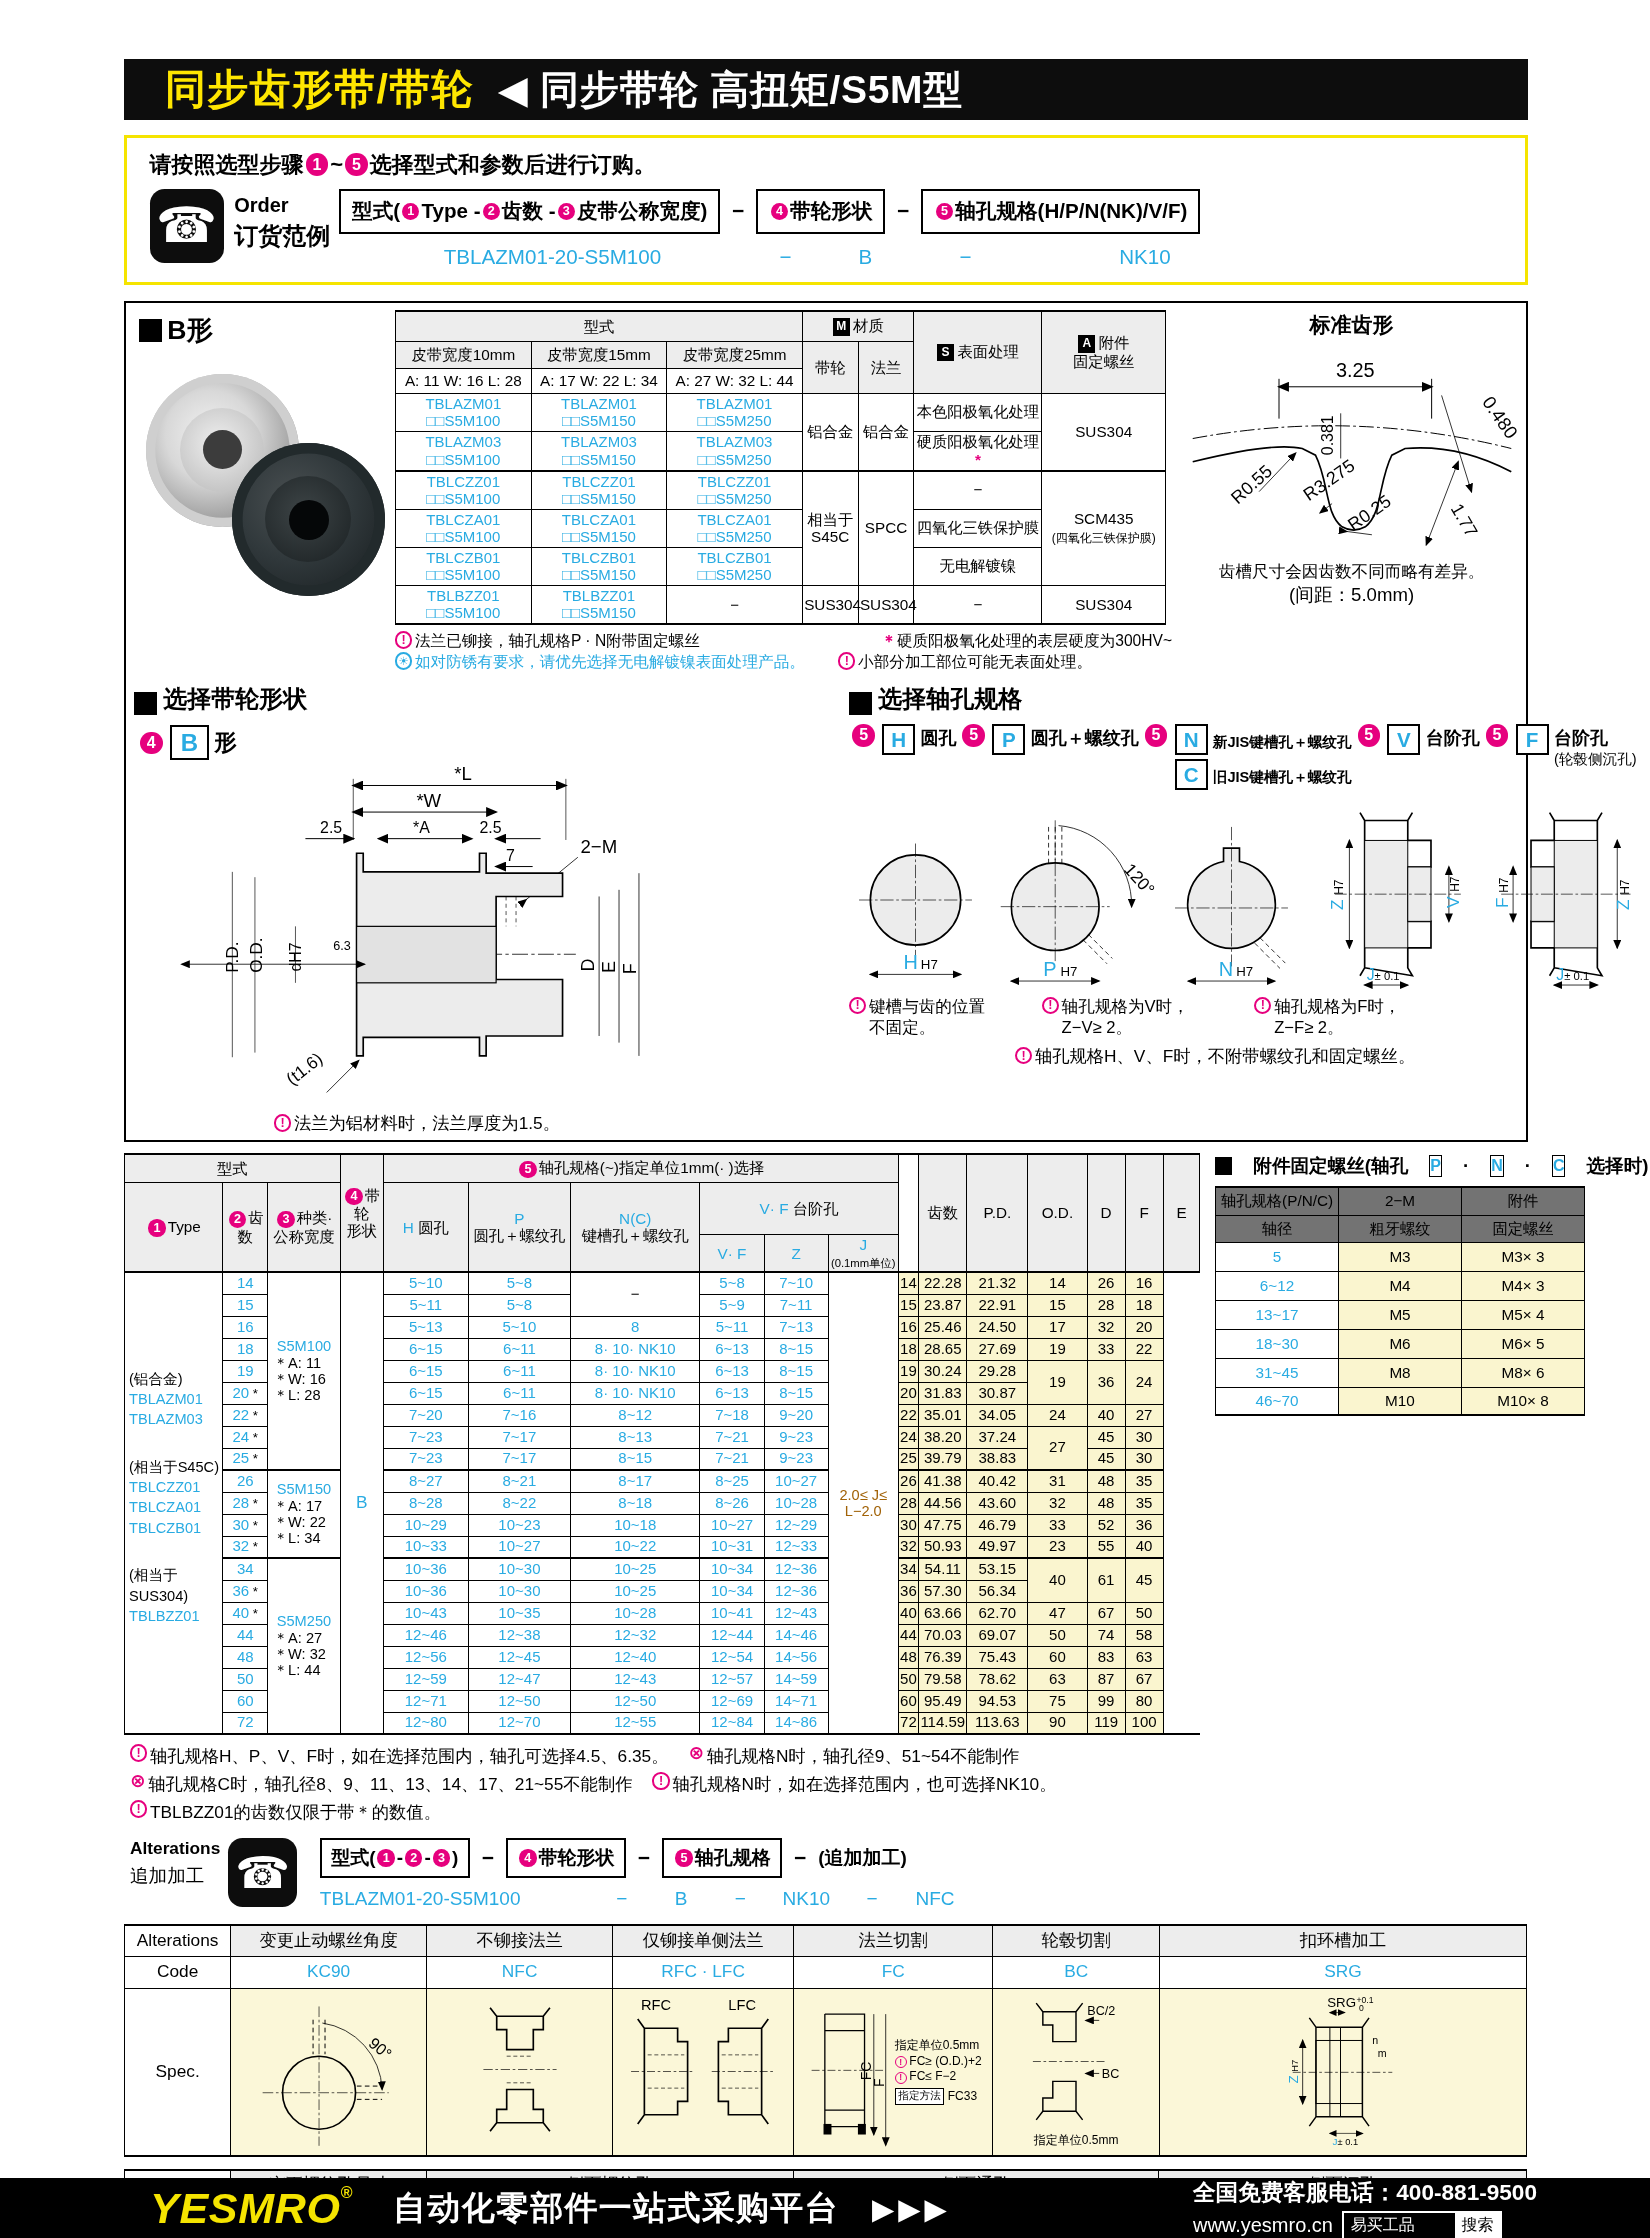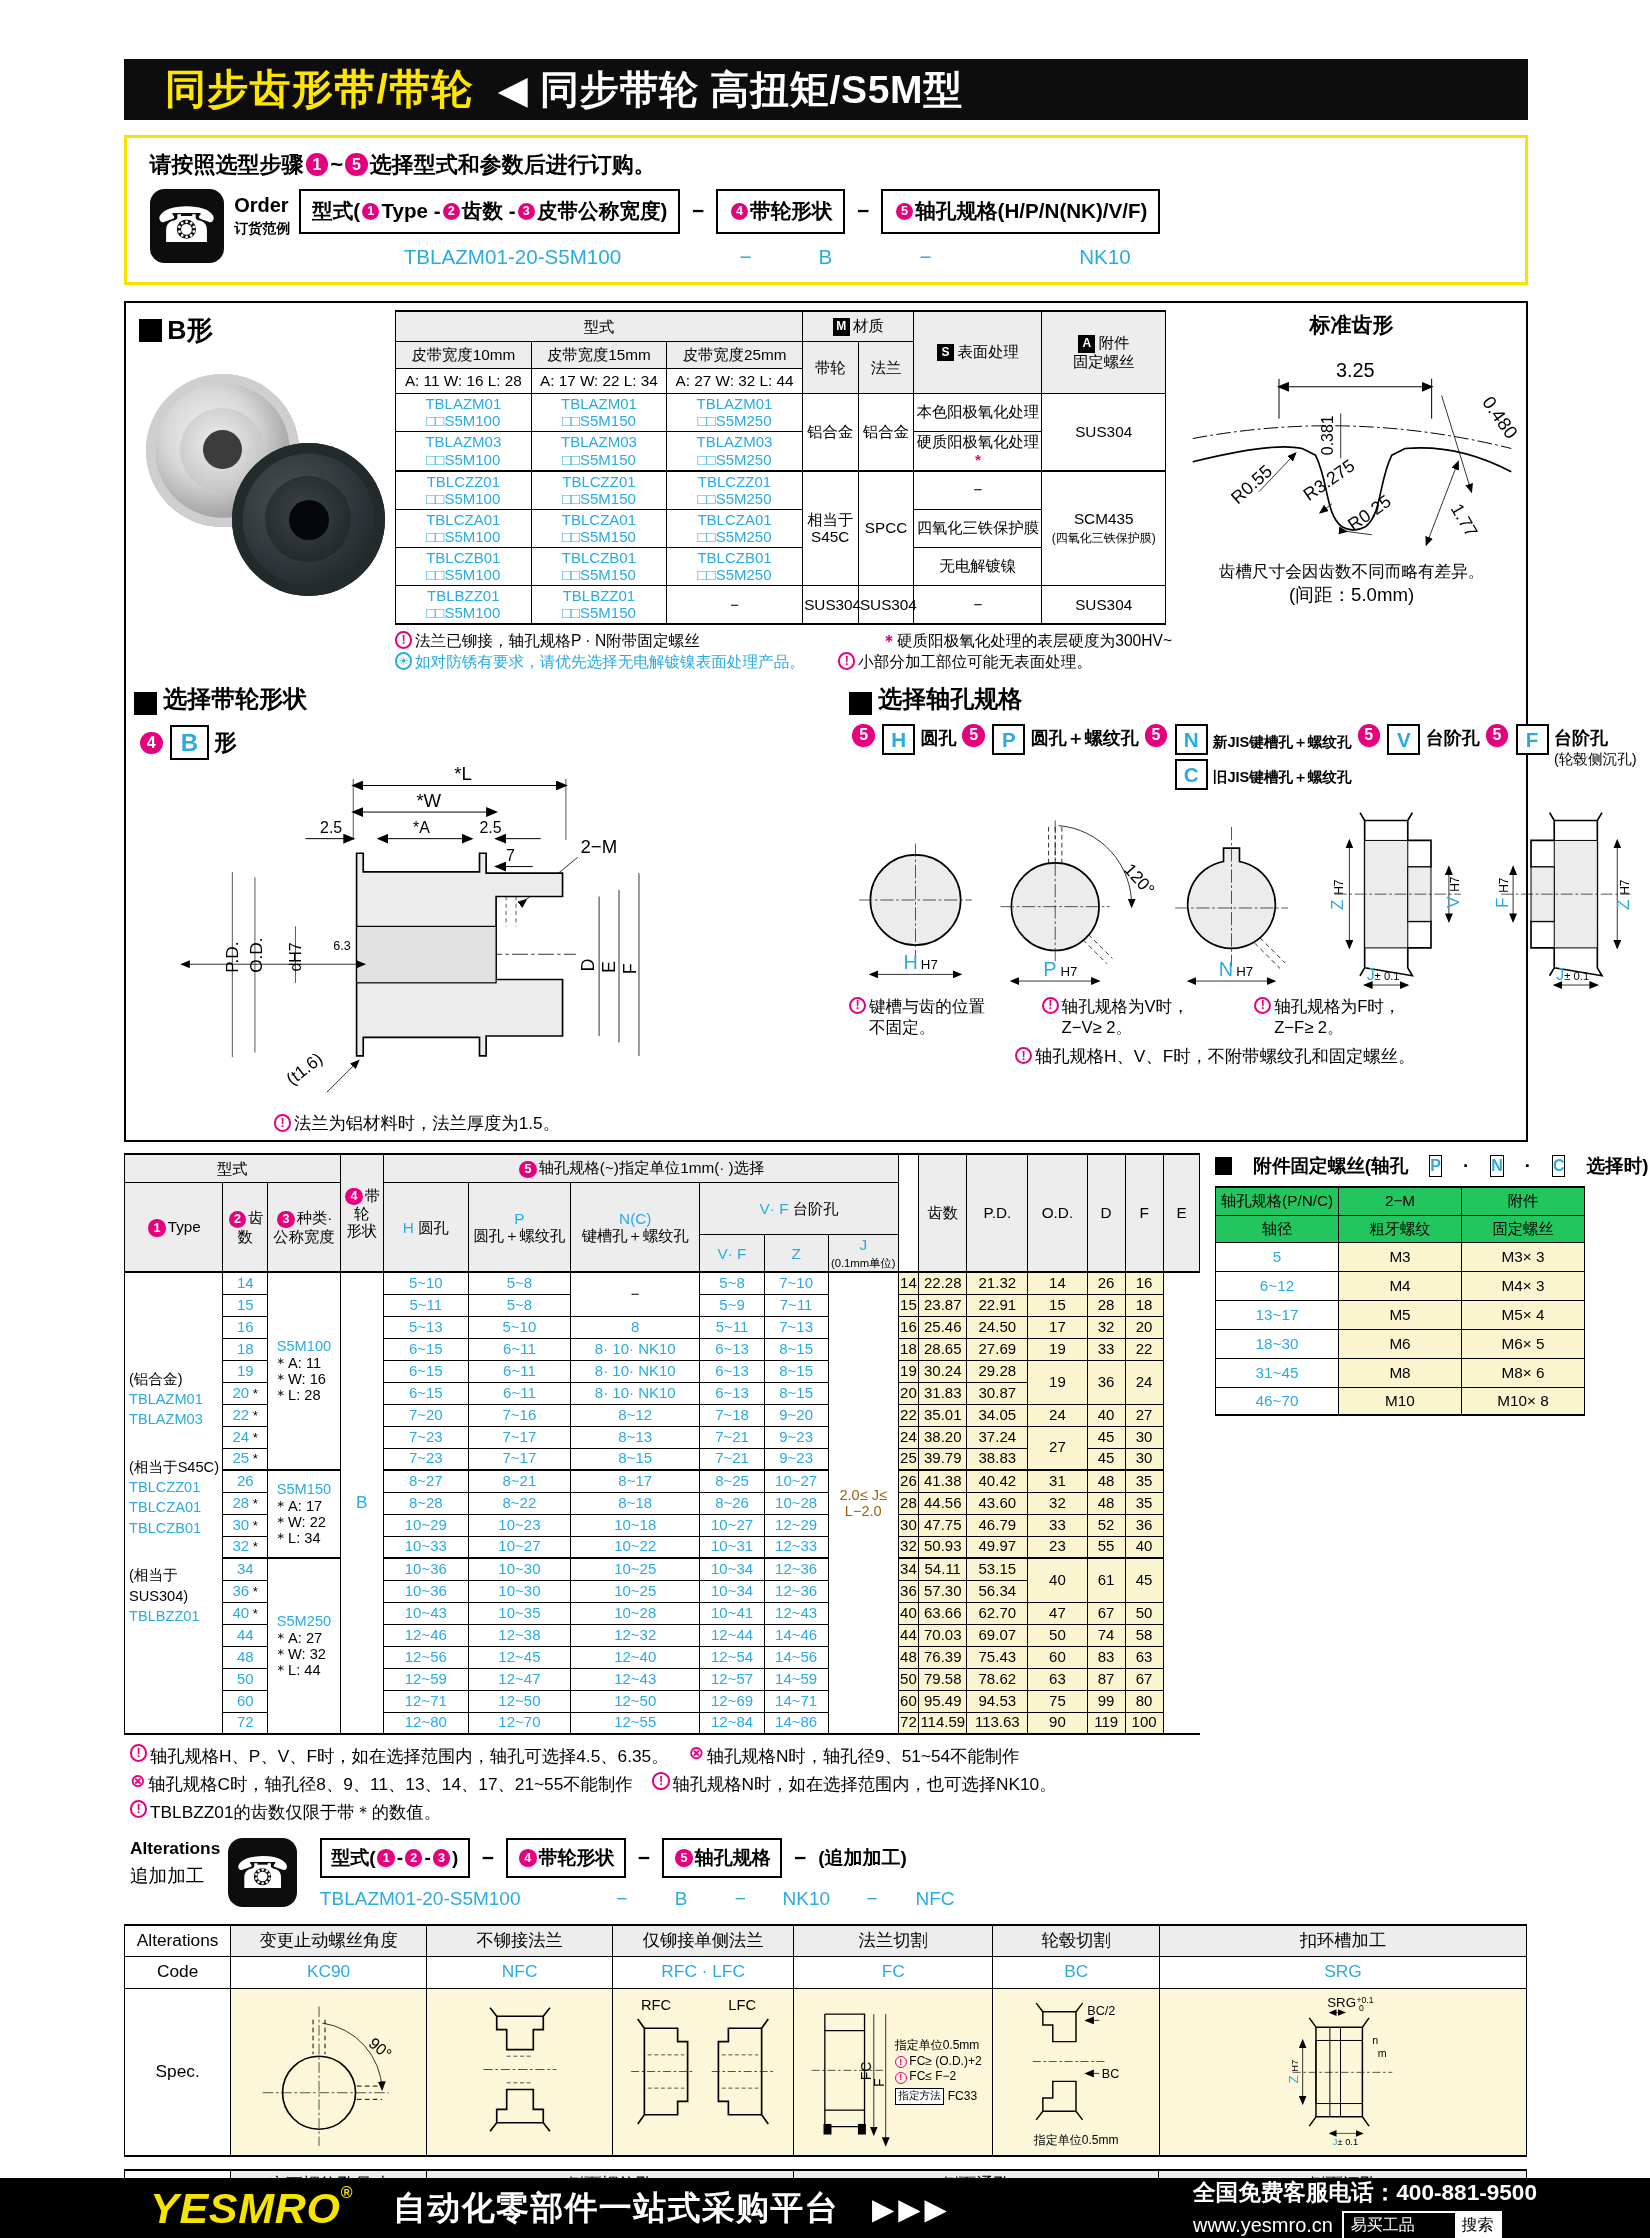--- a/index.html
+++ b/index.html
@@ -19,21 +19,21 @@
   .header-bar .t1 { color:#ffe600; font-size:41px; font-weight:bold; letter-spacing:1.3px; }
   .header-bar .t2 { color:#fff; font-size:39px; font-weight:bold; letter-spacing:0.7px; }
 
   
   .order-box { margin:14.6px 0 0 124px; width:1404px; border:3.3px solid #f5e400; background:#fff; padding:12px 17.3px 13.3px 22.6px; }
   .order-instr { font-size:22px; font-weight:bold; display:flex; align-items:center; }
   .order-main { display:flex; margin-top:9.3px; align-items:flex-start; }
   .phone-badge { width:74px; height:74px; background:#0d0d0d; border-radius:14.6px; display:flex; align-items:center; justify-content:center; color:#fff; font-size:49px; flex:0 0 auto; }
   .order-labels { margin:5.3px 9.3px 0 10.6px; }
   .order-labels .l1 { font-weight:bold; font-size:20px; }
-  .order-labels .l2 { font-weight:bold; font-size:14px; margin-top:2.7px; }
+  .order-labels .l2 { font-weight:bold; font-size:24px; margin-top:2.7px; }
   .order-segs { flex:1; }
   .seg-row { display:flex; align-items:center; gap:12px; }
   .seg-box { border:2px solid #000; padding:6.6px 10.6px; font-size:20.6px; font-weight:bold; display:flex; align-items:center; white-space:nowrap; }
   .seg-dash { font-size:21px; font-weight:bold; }
   .ex-row { display:flex; align-items:center; margin-top:10.6px; font-size:20.6px; color:#29abe2; }
   .ex-row span { display:inline-block; text-align:center; }
 
   
   .main-box { margin:16px 0 0 124px; width:1404px; border:2px solid #000; padding:6.6px 8px 5.3px 8px; }
   .mb-top { display:flex; }
@@ -99,21 +99,21 @@
   .gtop { border-top:2px solid #000 !important; }
   .type-stack { display:flex; flex-direction:column; align-items:flex-start; text-align:left; padding:4px 1.3px 0 2.7px; }
   .type-stack .k { color:#000; }
   .type-stack .b { color:#29abe2; }
 
   .screws-block { margin-left:14.6px; width:372px; }
   .screws-title { display:flex; align-items:center; font-size:18.6px; font-weight:bold; gap:21px; flex-wrap:nowrap; white-space:nowrap; }
   .screws-title .mini { display:inline-flex; align-items:center; justify-content:center; border:1.3px solid #000; width:22.6px; height:22.6px; color:#29abe2; font-size:16px; font-weight:bold; }
   table.screws { border-collapse:collapse; table-layout:fixed; width:370px; margin-top:6.6px; border-top:2.7px solid #000; border-bottom:2.7px solid #000; }
   table.screws th, table.screws td { border:1px solid #000; font-size:15.3px; text-align:center; padding:2px 1.3px; line-height:1.15; }
-  table.screws th { background:#22c55e; font-weight:normal; }
+  table.screws th { background:#737373; font-weight:normal; }
   table.screws td.shaft { color:#29abe2; }
   table.screws td.yl { background:#faf5cf; }
 
   .notes-block { margin:9.3px 0 0 130px; width:1396px; font-size:17.3px; }
   .notes-block .row { display:flex; gap:20px; margin-top:4px; }
   .notes-block .n { display:flex; align-items:flex-start; }
 
   
   .alt-order { display:flex; margin:13.3px 0 0 130px; align-items:flex-start; }
   .alt-lbls { margin-right:8px; }

